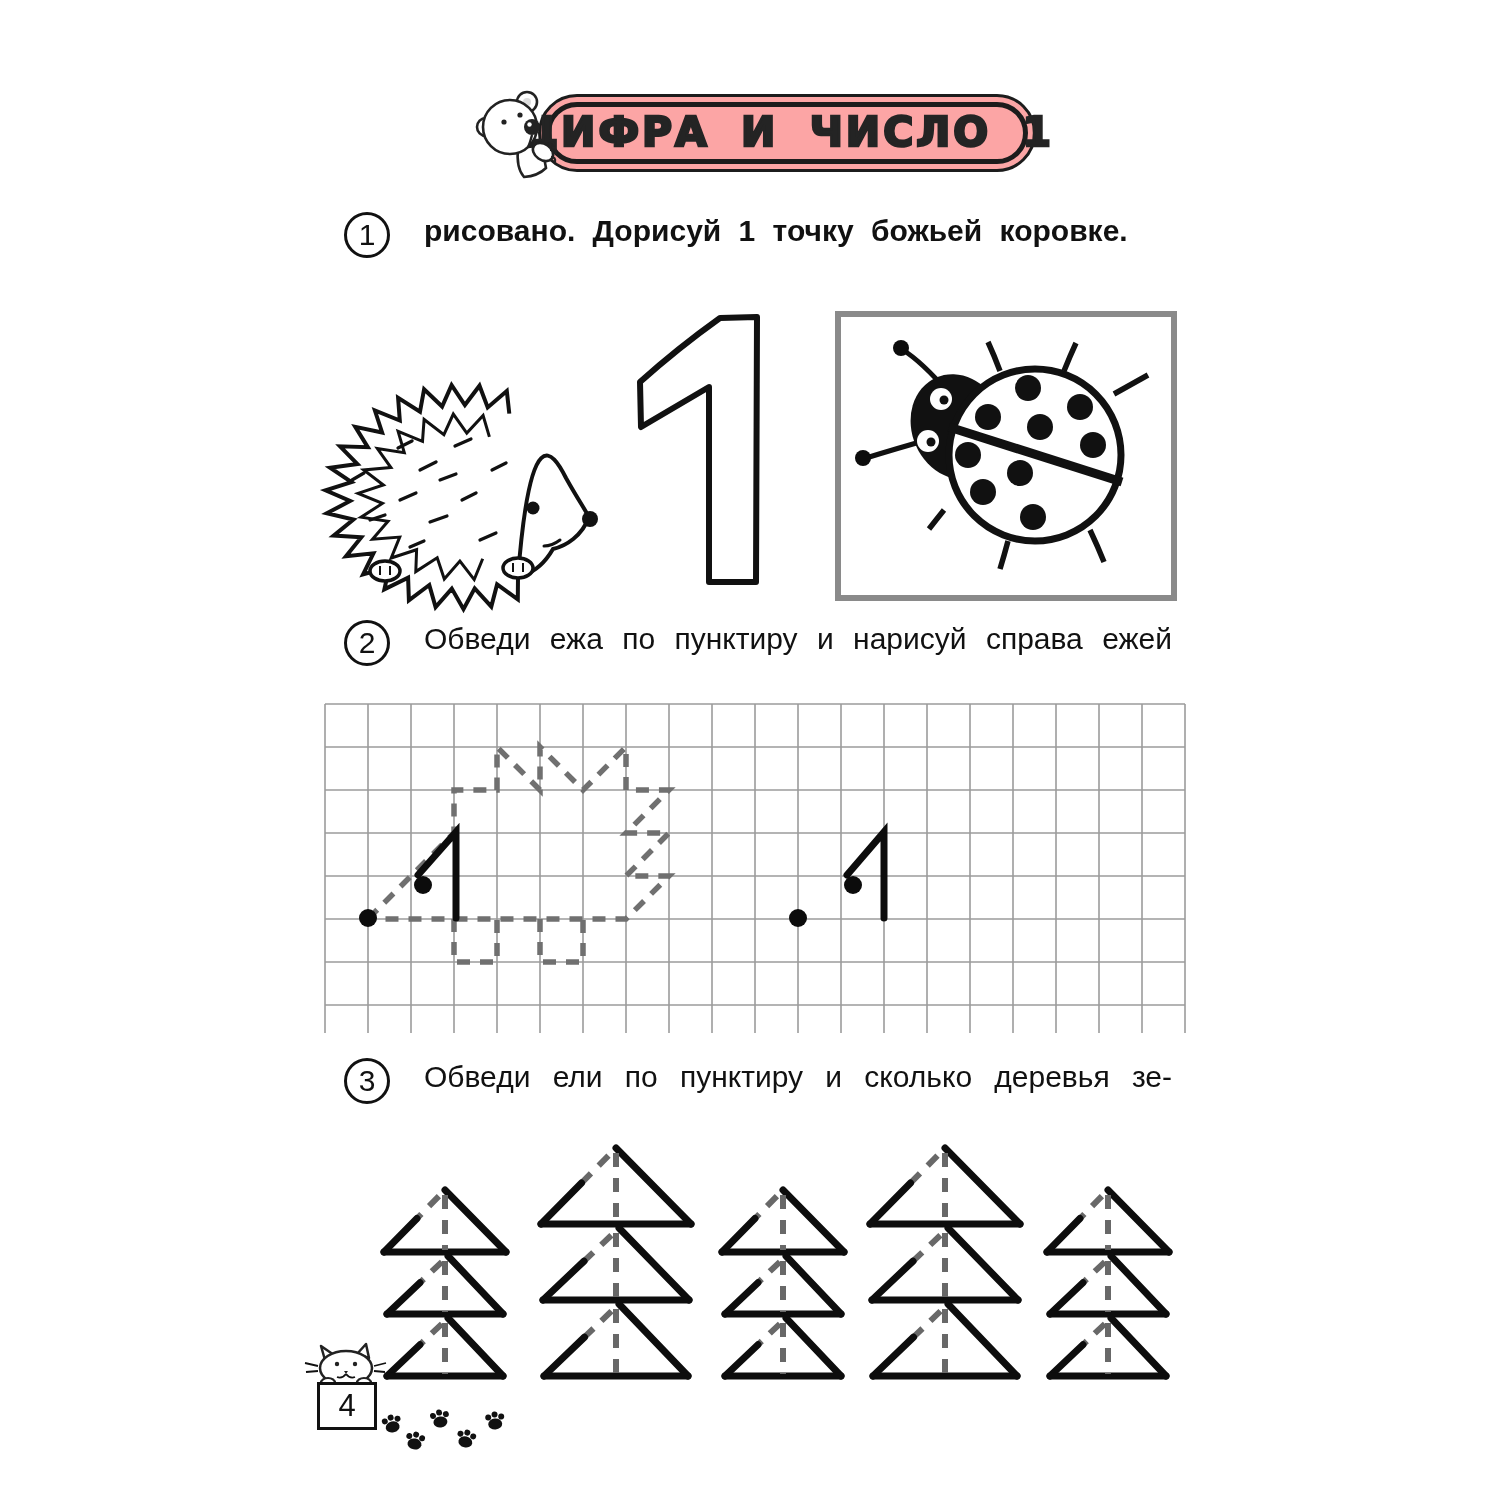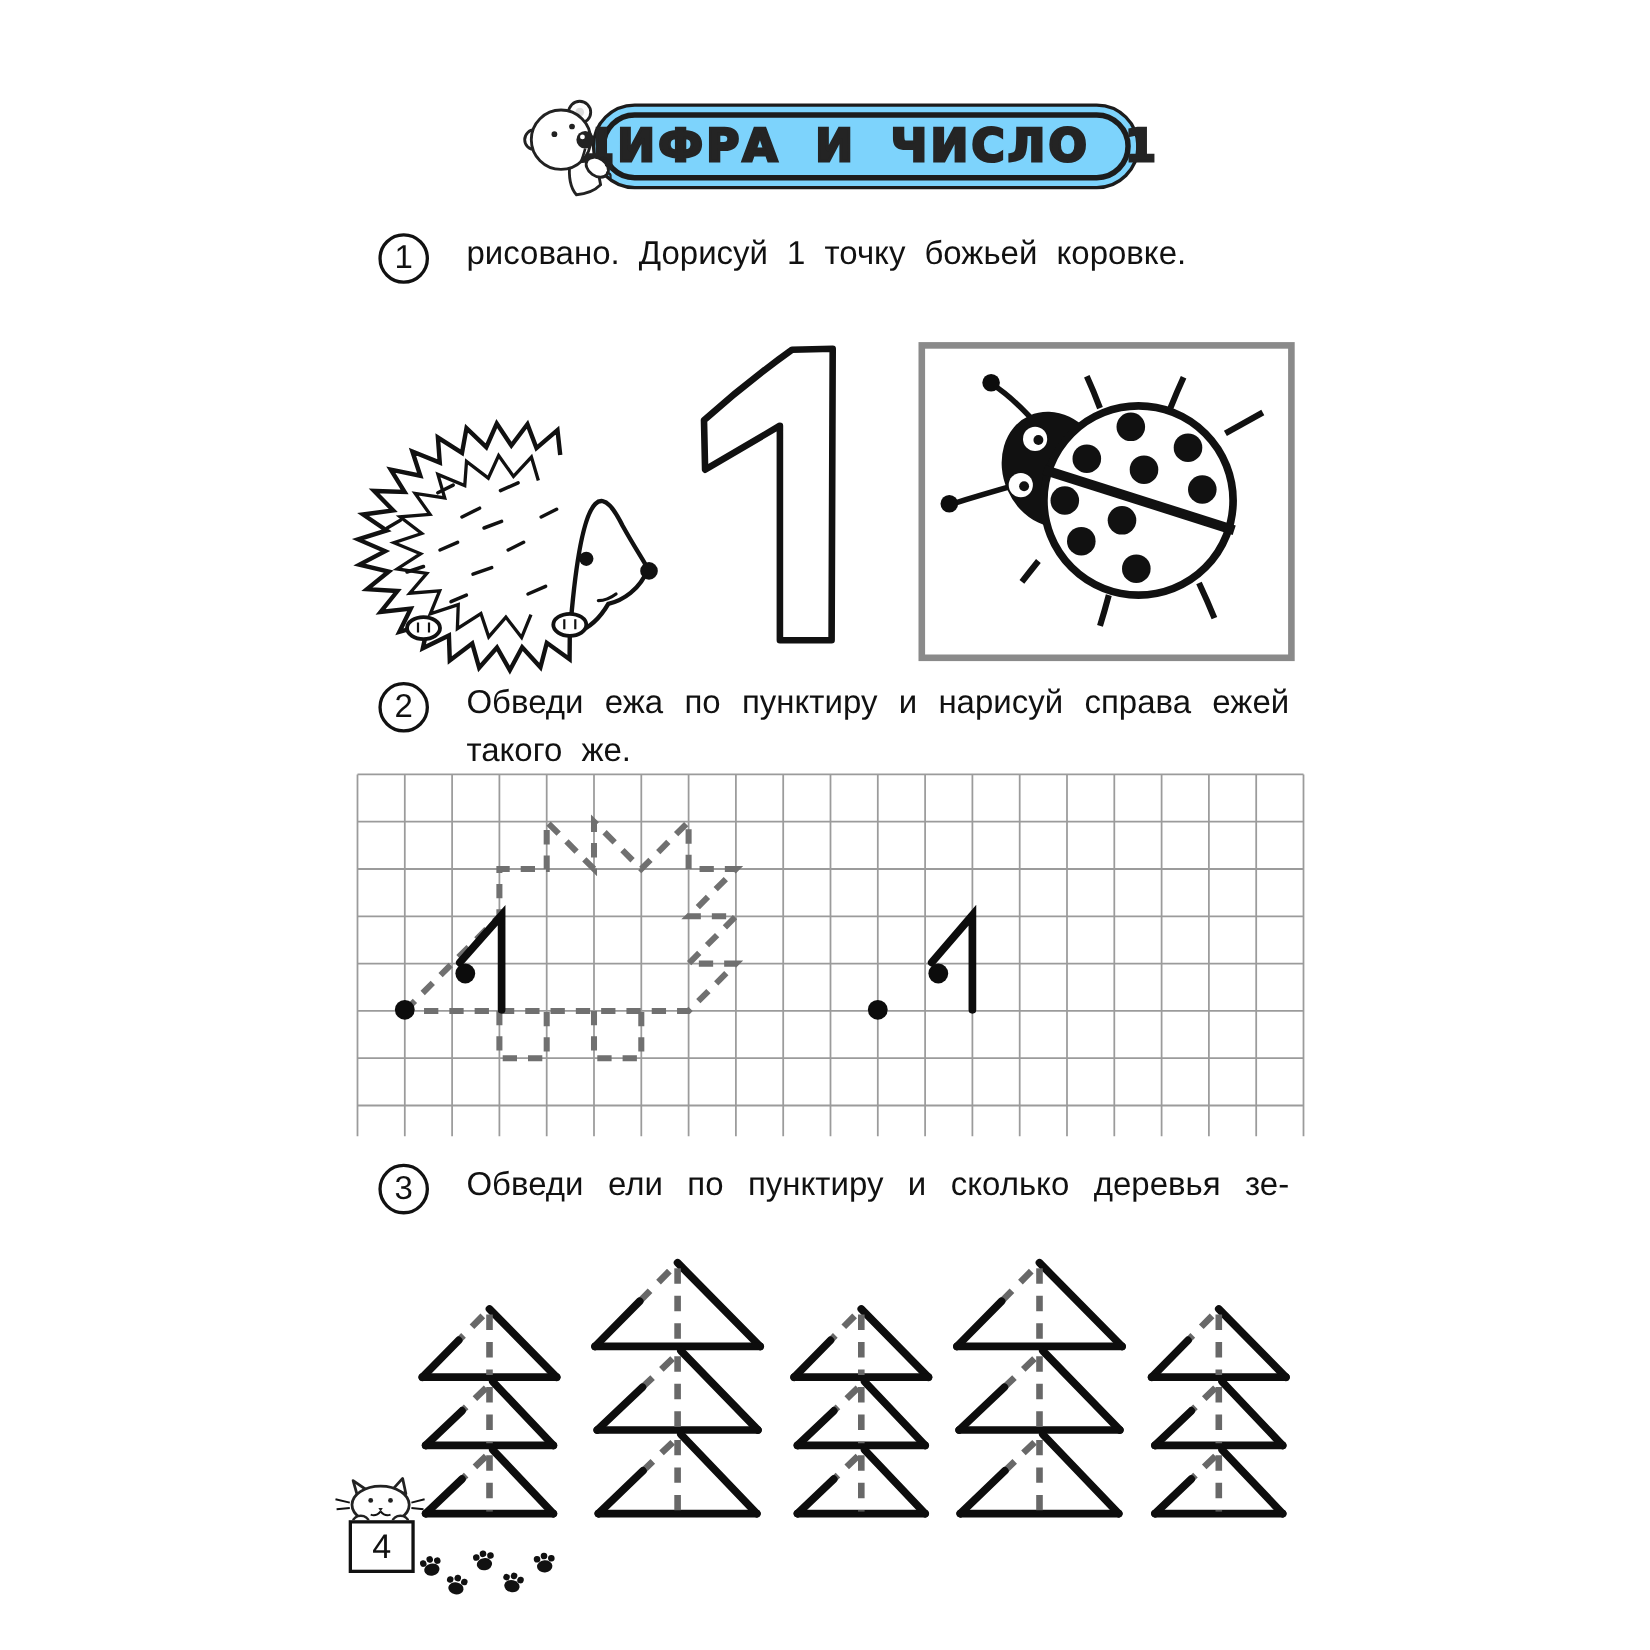--- a/index.html
+++ b/index.html
@@ -2,33 +2,33 @@
 <html><head>
 <meta charset="utf-8">
 <style>
   html,body{margin:0;padding:0;background:#ffffff;}
   body{width:1500px;height:1500px;position:relative;font-family:"Liberation Sans",sans-serif;color:#111;overflow:hidden;}
   .abs{position:absolute;}
   #art{position:absolute;left:0;top:0;z-index:1;}
   .txt-layer{z-index:2;}
 
   
-  .pill-outer{left:538px;top:94px;width:498px;height:78px;border:3px solid #1c1c1c;border-radius:44px;box-sizing:border-box;background:#7dd3fc;z-index:2;}
+  .pill-outer{left:538px;top:94px;width:498px;height:78px;border:3px solid #1c1c1c;border-radius:44px;box-sizing:border-box;background:#fca5a5;z-index:2;}
   .pill-inner{position:absolute;left:5px;top:5px;right:5px;bottom:5px;border:5px solid #1c1c1c;border-radius:34px;display:flex;align-items:center;justify-content:center;}
   .pill-title{font-family:"DejaVu Sans",sans-serif;font-weight:bold;font-size:41px;letter-spacing:3px;word-spacing:14px;color:#242424;-webkit-text-stroke:2.6px #242424;white-space:nowrap;transform:translateY(-1px);}
   #bear-svg{left:458px;top:80px;z-index:3;}
 
   
   .task-circle{width:46px;height:46px;border:3px solid #111;border-radius:50%;box-sizing:border-box;display:flex;align-items:center;justify-content:center;font-size:30px;background:#fff;z-index:2;}
 
   
   .task-text{left:424px;width:748px;font-size:30px;line-height:44px;letter-spacing:0px;z-index:2;}
   .tline{height:44px;white-space:nowrap;}
   .just{white-space:normal;text-align:justify;text-align-last:justify;word-spacing:2px;}
-  .rest{word-spacing:9px;}
+  .rest{word-spacing:9px;font-weight:bold;}
 
   
   .page-sign{left:317px;top:1382px;width:60px;height:48px;border:3px solid #111;box-sizing:border-box;background:#fff;display:flex;align-items:center;justify-content:center;font-size:31px;z-index:2;}
 </style>
 </head>
 <body>
 
 <svg id="art" width="1500" height="1500" viewBox="0 0 1500 1500" xmlns="http://www.w3.org/2000/svg">
   <style>
     .gridline{stroke:#9b9b9b;stroke-width:1.6;}
@@ -306,21 +306,20 @@
 </div>
 <div class="abs task-text txt-layer" style="top:209px;">
   <div class="tline rest">рисовано. Дорисуй 1 точку божьей коровке.</div>
 </div>
 
 <div class="abs task-circle txt-layer" style="left:344px;top:620px;">
   <span>2</span>
 </div>
 <div class="abs task-text txt-layer" style="top:617px;">
   <div class="tline just">Обведи ежа по пунктиру и нарисуй справа ежей</div>
-  <div class="tline rest">такого же.</div>
 </div>
 
 <div class="abs task-circle txt-layer" style="left:344px;top:1058px;">
   <span>3</span>
 </div>
 <div class="abs task-text txt-layer" style="top:1055px;">
   <div class="tline just">Обведи ели по пунктиру и сколько деревья зе-</div>
 </div>
 
 <div class="abs page-sign">

